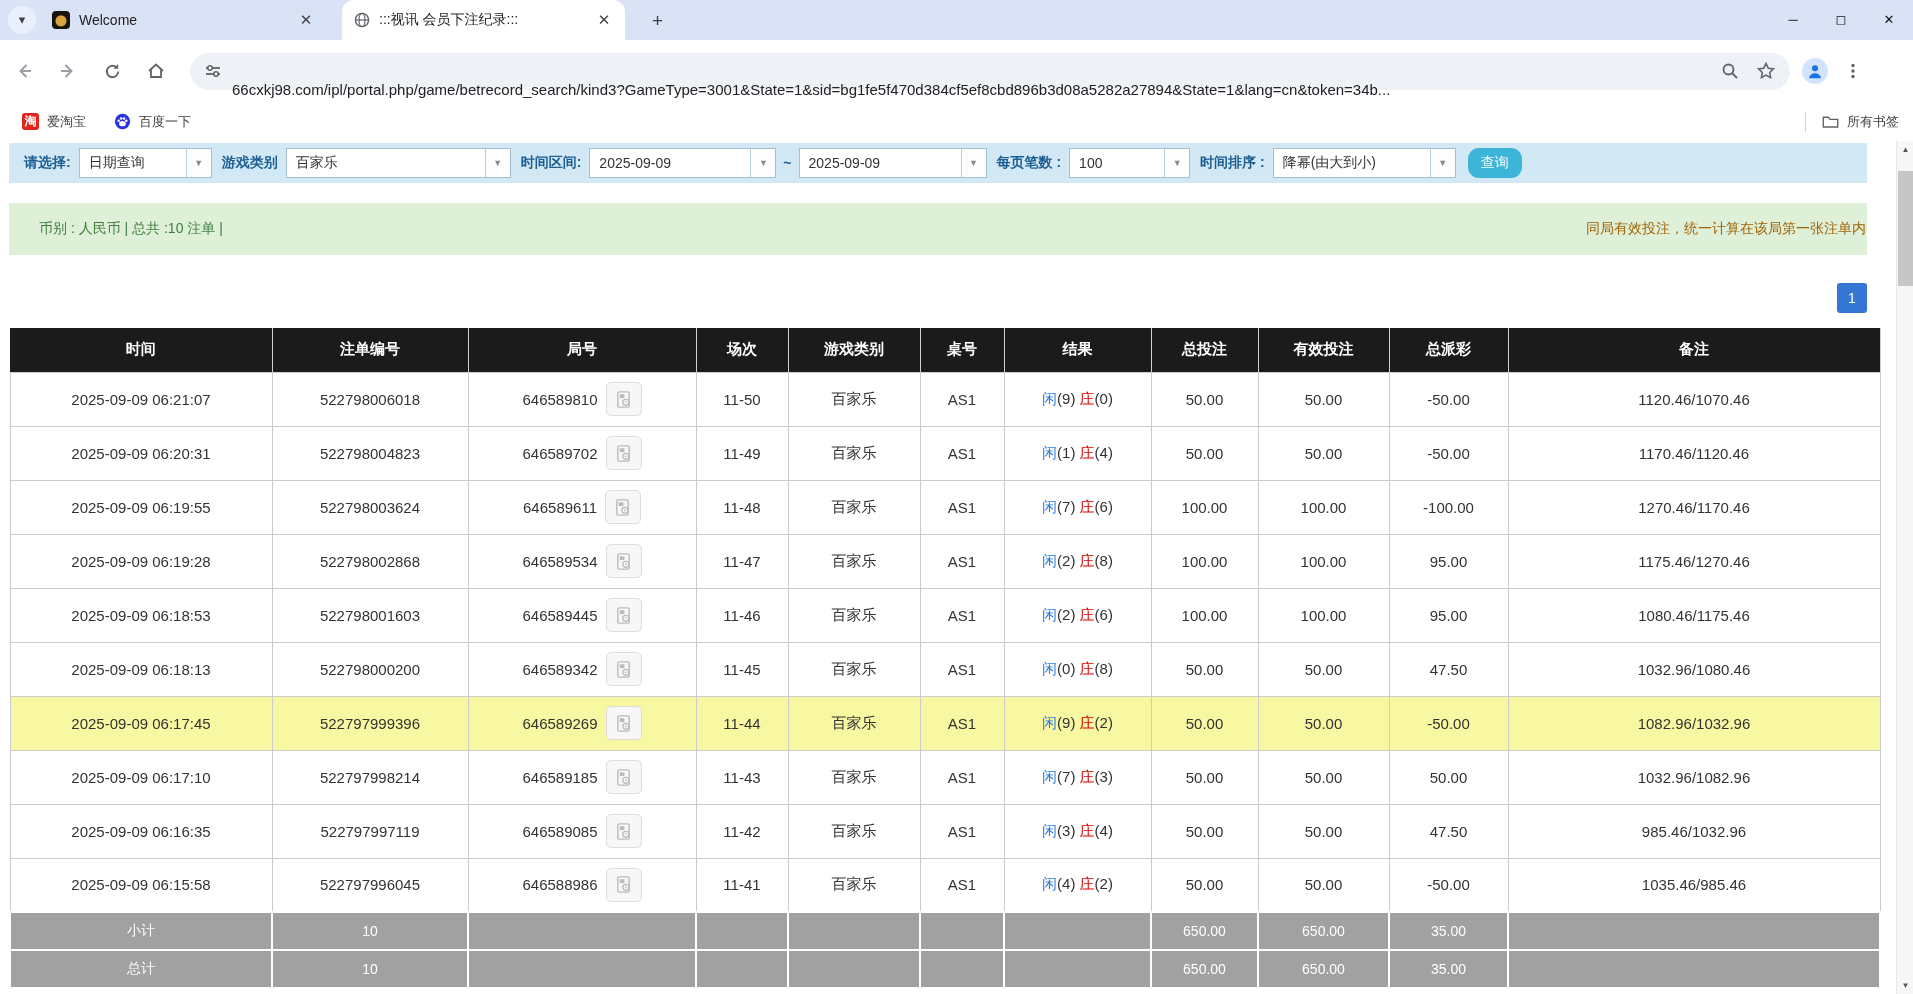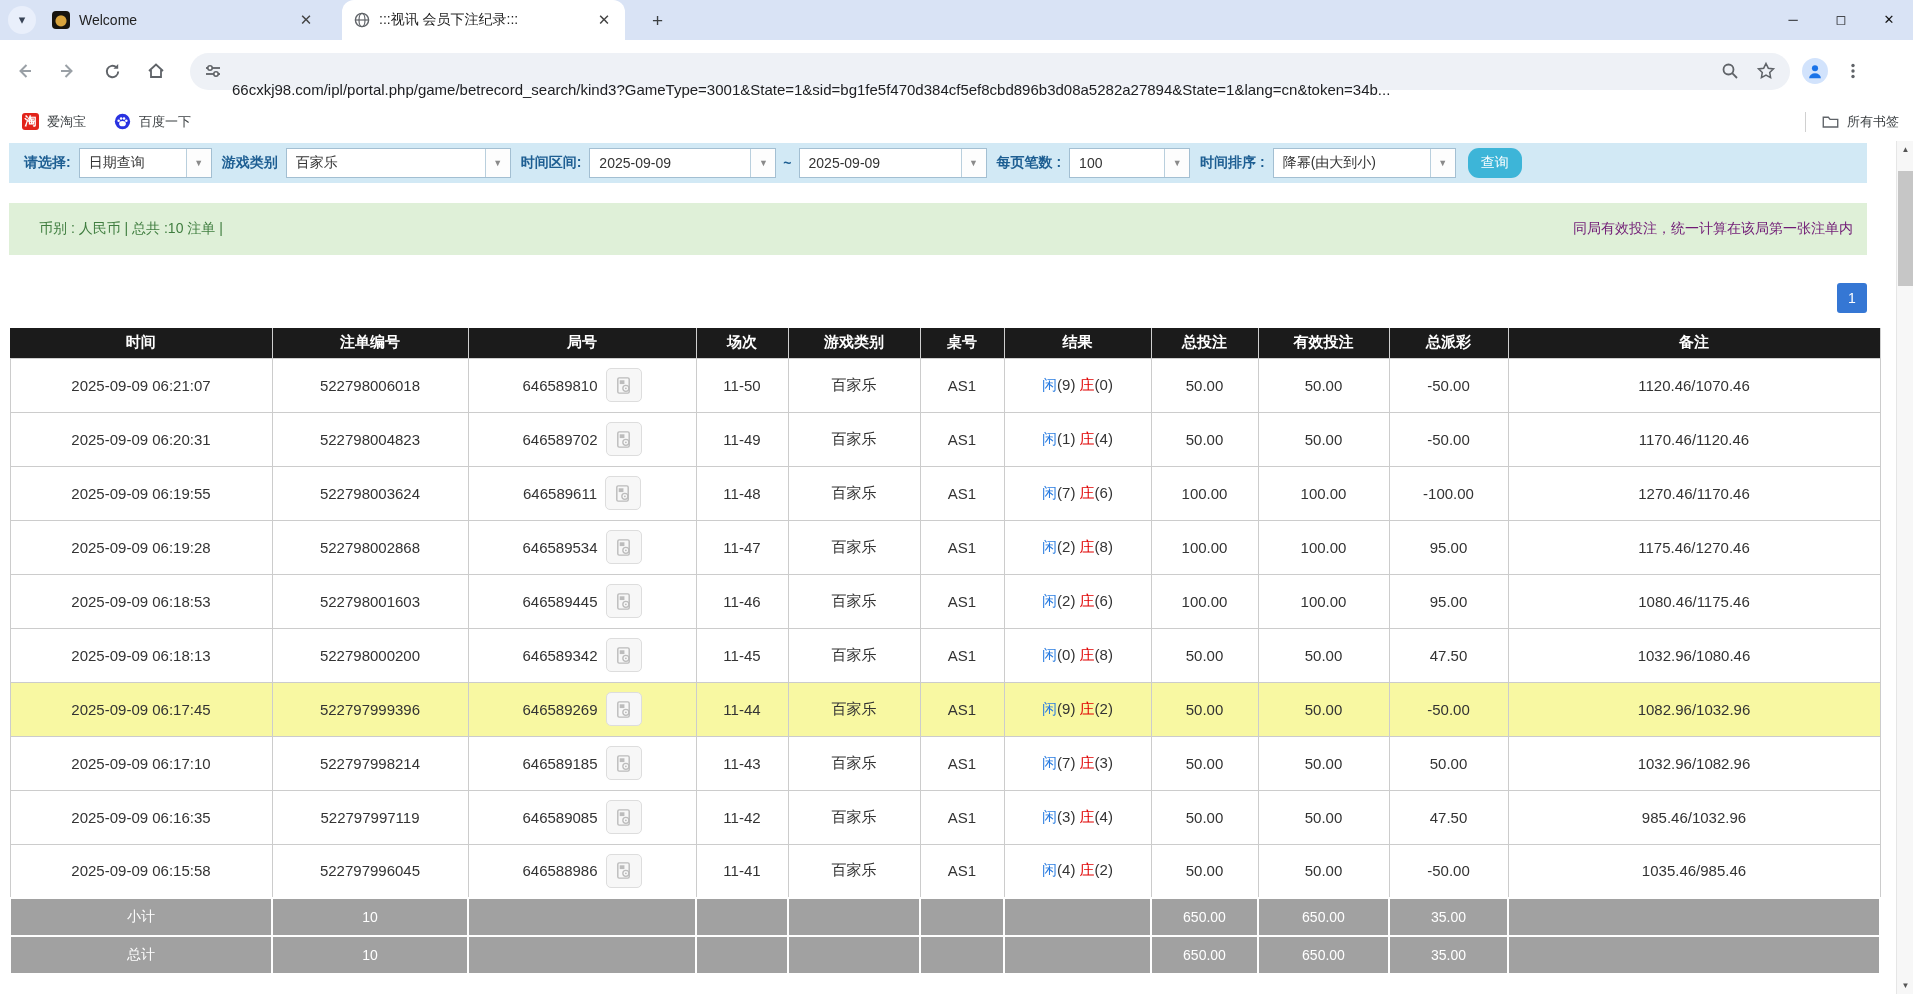--- a/index.html
+++ b/index.html
@@ -50,27 +50,27 @@
   .sel .val { padding:0 9px; color:#333; flex:1; white-space:nowrap; overflow:hidden; }
   .sel .arw { width:25px; align-self:stretch; border-left:1px solid #b9cfdd; display:flex; align-items:center;
     justify-content:center; color:#8a8a8a; font-size:9px; background:#fdfdfd; }
   .tilde { color:#1d5e92; font-weight:bold; margin-left:7px; }
   .searchbtn { margin-left:12px; width:54px; height:30px; background:#3db5d8; color:#fff; border:none;
     border-radius:11px; font-size:14px; cursor:pointer; }
 
   .infobar { position:absolute; left:9px; top:62px; width:1858px; height:52px; background:#dff0d8;
     display:flex; align-items:center; justify-content:space-between; font-size:14px; }
   .info-left { color:#3f7d3f; margin-left:30px; }
-  .info-right { color:#701a75; margin-right:14px; }
+  .info-right { color:#a16207; margin-right:1px; }
 
   .pagebtn { position:absolute; left:1837px; top:142px; width:30px; height:30px; background:#3577d4;
     border-radius:3px; color:#fff; font-size:14px; display:flex; align-items:center; justify-content:center; cursor:pointer; }
 
   table.bets { position:absolute; left:9px; top:187px; width:1870px; border-collapse:collapse; table-layout:fixed; }
-  table.bets th { background:#1b1b1b; color:#fff; font-size:15px; font-weight:bold; height:30px;
+  table.bets th { background:#1b1b1b; color:#fff; font-size:15px; font-weight:bold; height:44px;
     border-right:1px solid #cfcfcf; border-bottom:1px solid #cfcfcf; text-align:center; }
   table.bets td { height:54px; border:1px solid #ccc; text-align:center; font-size:15px; color:#333; background:#fff; }
   tr.hl td { background:#f8f8a2; }
   td .p-lbl { color:#2b7de1; }
   td .b-lbl { color:#e00000; }
   td.bet { color:#2979e8; }
   td.neg { color:#ff0000; }
   .roundcell { display:flex; align-items:center; justify-content:center; gap:8px; }
   .vidbtn { width:36px; height:34px; background:#f7f7f7; border:1px solid #ddd; border-radius:5px;
     display:flex; align-items:center; justify-content:center; cursor:pointer; }

